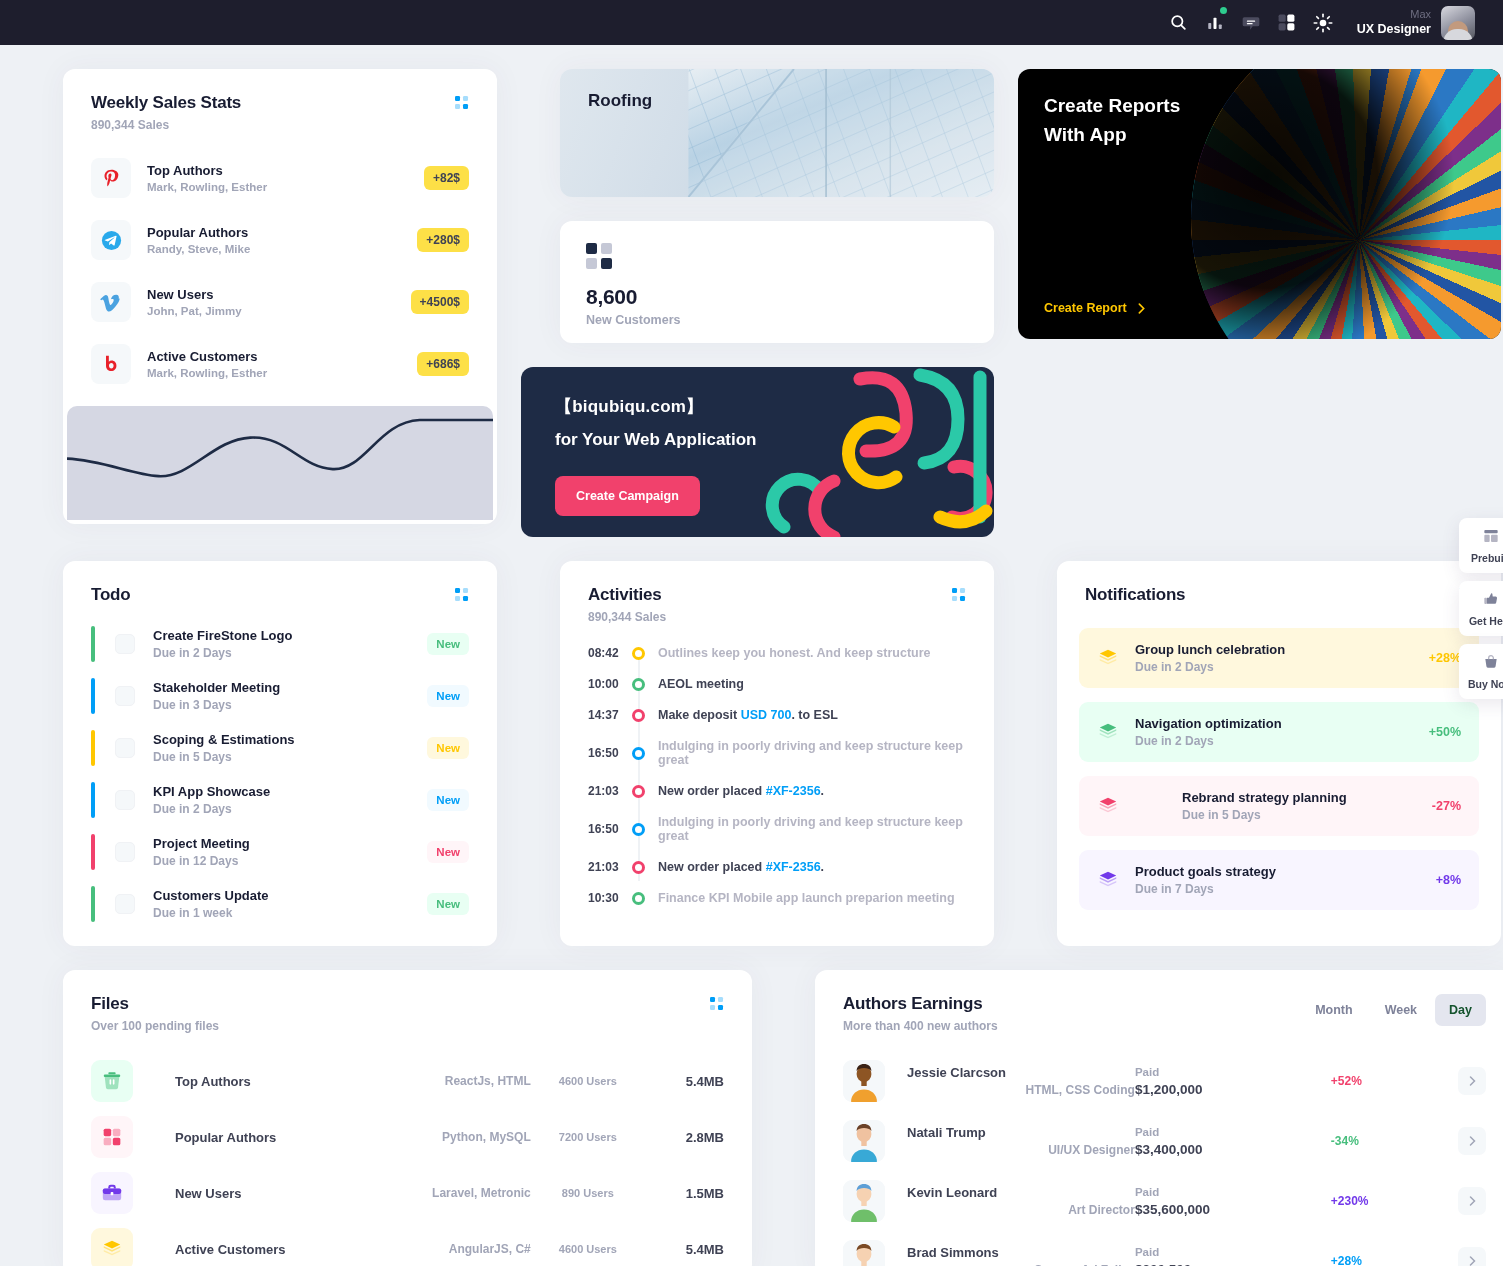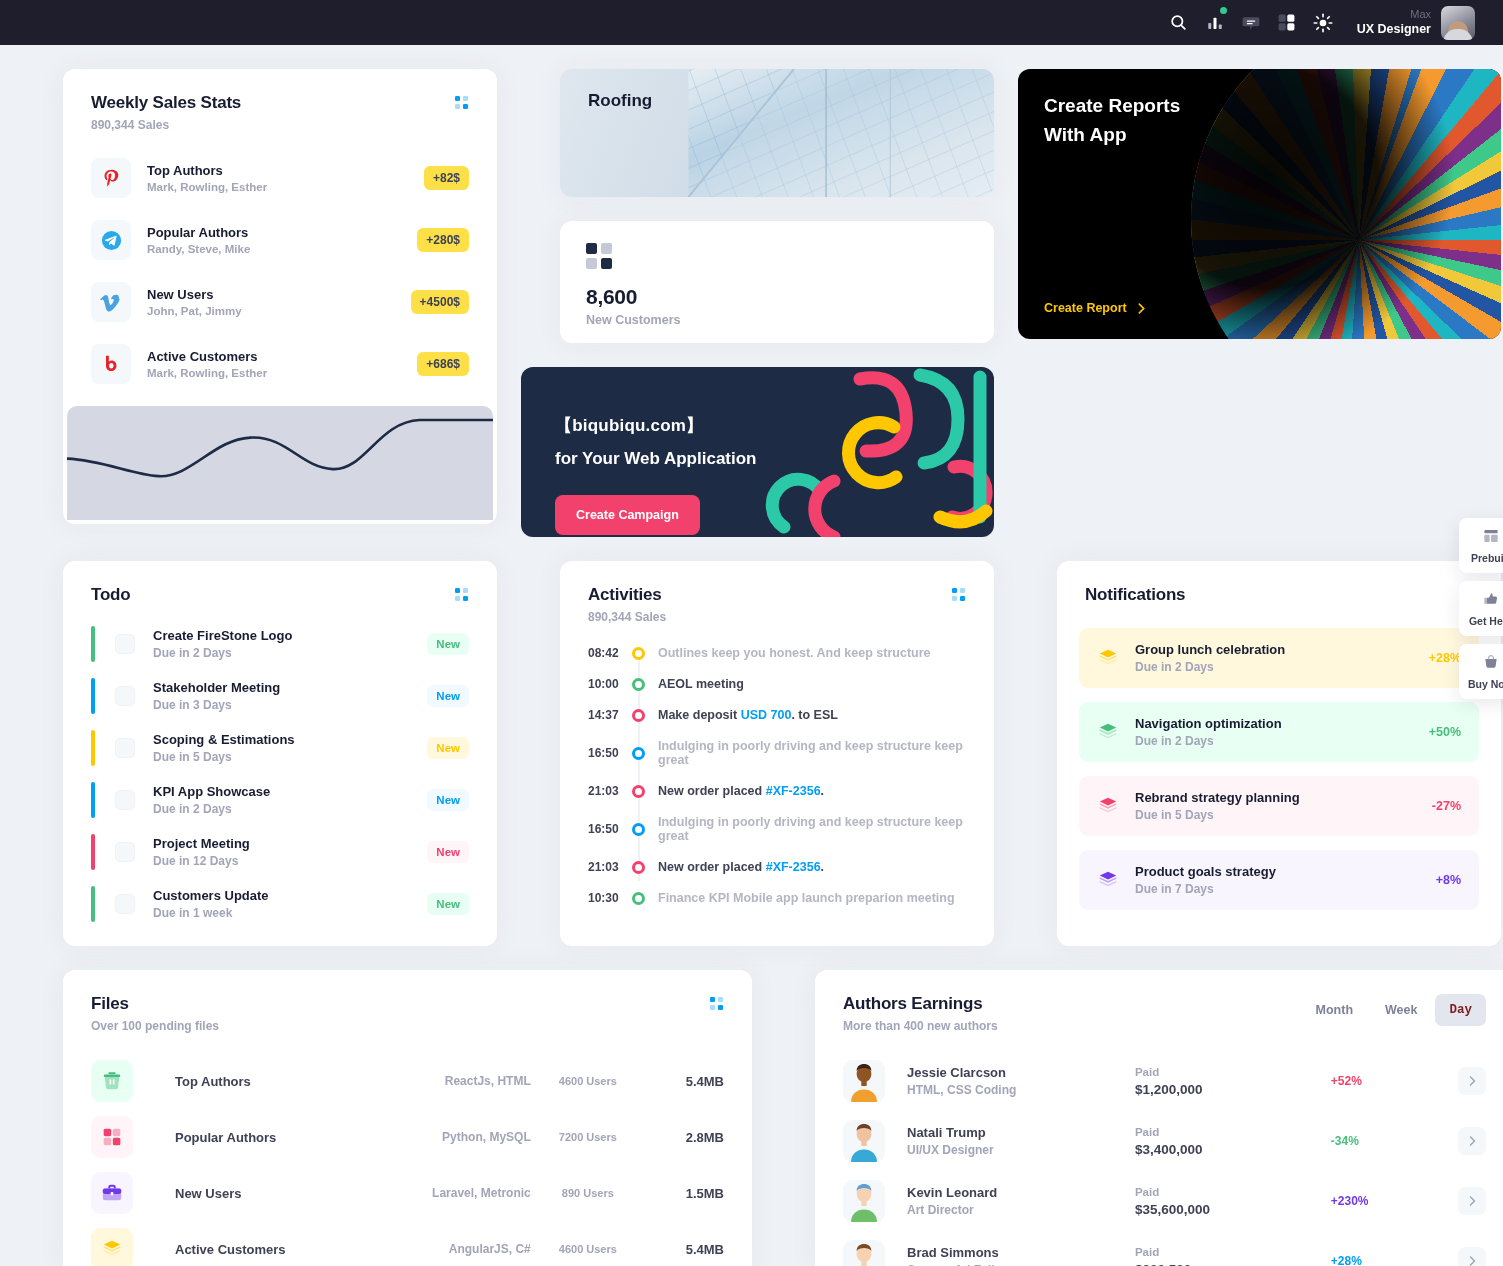--- a/index.html
+++ b/index.html
@@ -123,21 +123,21 @@
   .bubble::after {
     content:''; position:absolute; inset:0; border-radius:50%;
     background: radial-gradient(circle at 18% 40%, rgba(0,0,0,0.96) 0%, rgba(0,0,0,0.9) 26%, rgba(0,0,0,0) 44%);
   }
   .cr-title { position:absolute; left:26px; top:22px; font-size:19px; font-weight:bold; color:#fff; line-height:1.55; z-index:3;}
   .cr-link { position:absolute; left:26px; bottom:24px; font-size:12.5px; font-weight:bold; color:#ffc700; z-index:3; display:flex; align-items:center; gap:8px; cursor:pointer;}
 
   
   #campaign {
     grid-column: 2; height: 170px; border-radius:12px; background:#1e2b45;
-    position:relative; overflow:hidden; padding: 47px 34px;
+    position:relative; overflow:hidden; padding: 28px 34px;
   }
   .camp-l1 { font-size:17px; font-weight:bold; color:#fff; letter-spacing:0.2px;}
   .camp-l2 { font-size:17px; font-weight:bold; color:#fff; margin-top:12px;}
   .camp-btn {
     margin-top:26px; display:inline-block; background:#f1416c; color:#fff;
     font-size:12.5px; font-weight:bold; border:none; border-radius:8px;
     padding: 13px 21px; cursor:pointer;
   }
   .squiggles { position:absolute; right:-10px; top:0; width:260px; height:100%; opacity:1;}
 
@@ -182,27 +182,27 @@
   .files-list { padding: 20px 28px 0 28px;}
   .file-row { display:flex; align-items:center; height:56px;}
   .file-icon { width:42px; height:42px; border-radius:9px; display:flex; align-items:center; justify-content:center; flex-shrink:0;}
   .file-name { font-size:13px; font-weight:bold; color:#3f4254; margin-left:42px; width:255px;}
   .file-tech { font-size:12px; font-weight:bold; color:#a1a5b7; width:150px; text-align:right;}
   .file-users { font-size:11px; font-weight:bold; color:#a1a5b7; width:130px; text-align:center;}
   .file-size { font-size:13px; font-weight:bold; color:#3f4254; width:90px; text-align:right;}
 
   .ae-tabs { display:flex; gap:4px; align-items:flex-end;}
   .ae-tab { font-size:12.5px; font-weight:bold; color:#7e8299; padding:9px 14px; border-radius:7px; cursor:pointer;}
-  .ae-tab.active { background:#e4e6ef; color:#7f1d1d;font-family:Liberation Mono, monospace;}
+  .ae-tab.active { background:#e4e6ef; color:#14532d;}
   .ae-list { padding: 18px 28px 0 28px;}
   .ae-row { display:flex; align-items:center; height:60px;}
   .ae-ava { width:42px; height:42px; border-radius:9px; background:#f5f8fa; flex-shrink:0; position:relative; overflow:hidden;}
   .ae-meta { margin-left:22px; width:250px;}
   .ae-name { font-size:13px; font-weight:bold; color:#3f4254;}
-  .ae-role { font-size:12px; color:#a1a5b7; margin-top:3px; font-weight:600;}
+  .ae-role { font-size:12px; color:#a1a5b7; margin-top:3px; font-weight:600;text-align:right;}
   .ae-paid { width:215px;}
   .ae-paid-lbl { font-size:11.5px; color:#a1a5b7; font-weight:600;}
   .ae-paid-amt { font-size:13.5px; font-weight:bold; color:#3f4254; margin-top:4px;}
   .ae-pct { font-size:12px; font-weight:bold; width:100px; text-align:left;}
   .ae-arrow {
     width:28px; height:28px; border-radius:7px; background:#f5f8fa; margin-left:36px;
     display:flex; align-items:center; justify-content:center; cursor:pointer; flex-shrink:0;
   }
 
   
@@ -589,21 +589,21 @@
             <path d="M12 3l9 4.2-9 4.2-9-4.2L12 3z" fill="#47be7d"></path>
             <path d="M12 13.2l9-4.2v1.7l-9 4.2-9-4.2V9l9 4.2z" fill="#47be7d" opacity=".45"></path>
             <path d="M12 17.2l9-4.2v1.7l-9 4.2-9-4.2V13l9 4.2z" fill="#47be7d" opacity=".25"></path>
           </svg>
           <div class="notif-meta">
             <div class="notif-name">Navigation optimization</div>
             <div class="notif-due">Due in 2 Days</div>
           </div>
           <div class="notif-pct" style="color:#47be7d">+50%</div>
         </div>
-        <div class="notif-row" style="background: rgb(255, 245, 248);">
+        <div class="notif-row" style="background: rgb(255, 245, 248); gap: 47px;">
           <svg width="22" height="22" viewBox="0 0 24 24">
             <path d="M12 3l9 4.2-9 4.2-9-4.2L12 3z" fill="#f1416c"></path>
             <path d="M12 13.2l9-4.2v1.7l-9 4.2-9-4.2V9l9 4.2z" fill="#f1416c" opacity=".45"></path>
             <path d="M12 17.2l9-4.2v1.7l-9 4.2-9-4.2V13l9 4.2z" fill="#f1416c" opacity=".25"></path>
           </svg>
           <div class="notif-meta">
             <div class="notif-name">Rebrand strategy planning</div>
             <div class="notif-due">Due in 5 Days</div>
           </div>
           <div class="notif-pct" style="color:#f1416c">-27%</div>

